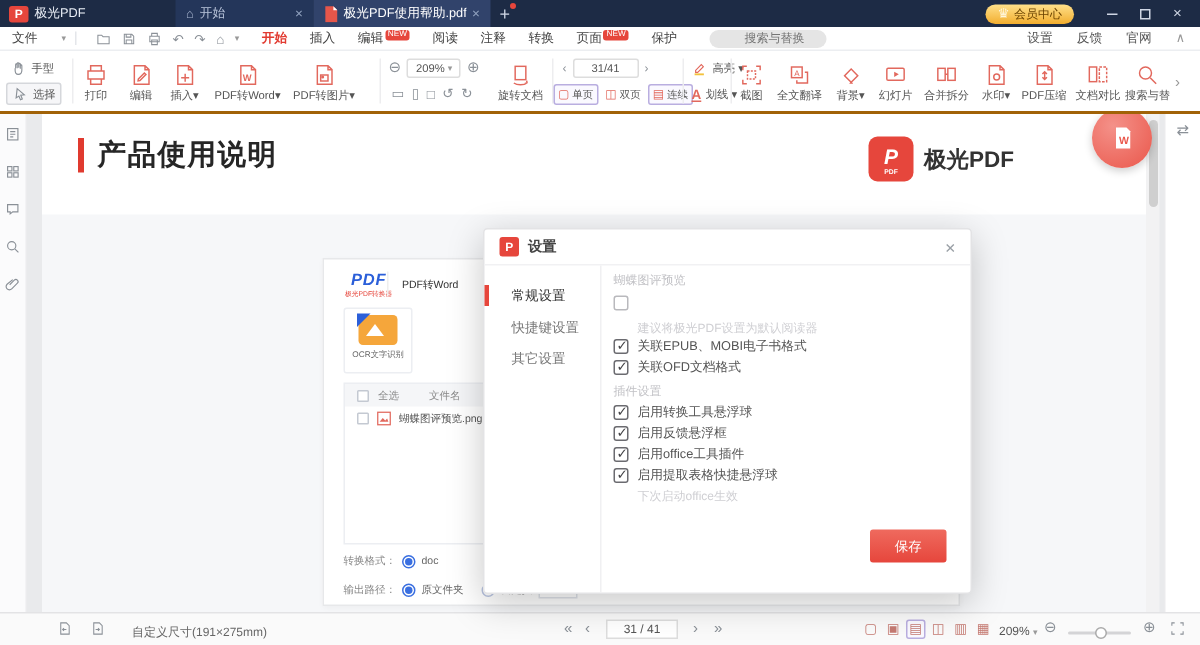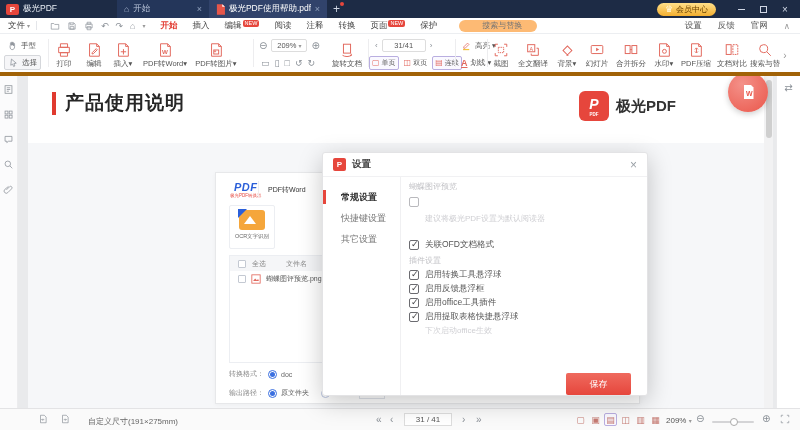--- a/index.html
+++ b/index.html
@@ -16,32 +16,32 @@
 .newtab{color:#cfd6e4;font-size:12px;margin-left:6px;position:relative;line-height:10px}
 .newtab i{position:absolute;right:-4px;top:-2px;width:4px;height:4px;border-radius:50%;background:#e6463c}
 .member{margin-left:auto;height:13px;padding:0 8px;border-radius:7px;background:linear-gradient(#ffe08a,#f2ae2f);color:#6b4300;font-size:8px;display:flex;align-items:center;gap:3px}
 .member .crown{color:#fff7dd;font-size:9px}
 .winbtns{display:flex;align-items:center;margin:0 4px 0 14px;gap:0}
 .wbtn{width:22px;height:18px;display:flex;align-items:center;justify-content:center;color:#cfd6e4;font-size:10px}
 .wbtn .minbar{width:7px;height:1px;background:#cfd6e4}
 .wbtn .maxbox{width:7px;height:7px;border:1px solid #cfd6e4}
 
 .menubar{position:absolute;left:0;top:18px;width:800px;height:16px;background:#fff;border-bottom:1px solid #eceef1;display:flex;align-items:center;font-size:8.5px;color:#444}
-.mfile{margin-left:8px;display:flex;gap:2px;align-items:center}
+.mfile{margin-left:8px;display:flex;gap:16px;align-items:center}
 .mi{color:#8a9097;margin-left:7px;font-size:9px;line-height:10px}
 .msep{width:1px;height:9px;background:#e4e6ea;margin:0 6px}
 .mitem{margin-left:15px;position:relative;white-space:nowrap}
 .mitem.active{color:#e23b31;font-weight:bold}
 .mitem.active::after{content:"";position:absolute;left:2px;right:2px;bottom:-4px;height:2px;background:#e23b31}
 .badge{display:inline-block;background:#e6463c;color:#fff;font-size:5.5px;border-radius:2px;padding:0 2px;margin-left:1px;vertical-align:top;line-height:7px}
-.msearch{margin-left:22px;width:78px;height:12px;background:#fdba74;border:none;border-radius:6px;display:flex;align-items:center;gap:17px;padding:0 6px;color:#a7adb5}
+.msearch{margin-left:22px;width:78px;height:12px;background:#e5e5e5;border:none;border-radius:6px;display:flex;align-items:center;gap:17px;padding:0 6px;color:#a7adb5}
 .msearch input{border:none;background:transparent;width:58px;font-size:8px;outline:none;color:#666}
 .mright{margin-left:auto;display:flex;gap:16px;margin-right:10px;color:#555;align-items:center}
 
-.toolbar{position:absolute;left:0;top:34px;width:800px;height:42px;background:#fff;border-bottom:4px solid #a16207}
+.toolbar{position:absolute;left:0;top:34px;width:800px;height:42px;background:#fff;border-bottom:2px solid #a16207}
 .vsep{position:absolute;top:5px;bottom:5px;width:1px;background:#ededef}
 .sm{position:absolute;display:flex;align-items:center;gap:3px;font-size:7.5px;color:#555;height:15px;padding:0 3px;white-space:nowrap}
 .sm.sel{border:1px solid #d5d7db;background:#f6f6f8;border-radius:2px}
 .tb{position:absolute;top:2px;height:38px;display:flex;flex-direction:column;align-items:center;justify-content:center;gap:1px}
 .tb .lb{font-size:7.5px;color:#555;white-space:nowrap}
 svg.ig{stroke:#e2685d;fill:none;stroke-width:1.1;width:16px;height:16px}
 svg.igs{stroke:#e2685d;fill:none;stroke-width:1.1;width:11px;height:11px}
 svg.igg{stroke:#8a9097;fill:none;stroke-width:1.1;width:11px;height:11px}
 svg.igm{stroke:#8a9097;fill:none;stroke-width:1.1;width:10px;height:10px}
 .car{font-size:6px;color:#999}
@@ -90,30 +90,30 @@
 .rightstrip{position:absolute;left:758px;top:0;width:24px;height:332px;background:#fff;border-left:1px solid #ebebed;text-align:center;padding-top:6px;color:#8a9097;font-size:10px}
 .fball{position:absolute;left:710px;top:-4px;width:40px;height:40px;border-radius:50%;background:radial-gradient(circle at 35% 30%,#f49189,#ea574b);box-shadow:0 2px 6px rgba(0,0,0,.2);display:flex;align-items:center;justify-content:center}
 
 .dialog{position:absolute;left:322px;top:152px;width:326px;height:244px;background:#fff;border:1px solid #e3e3e5;border-radius:3px;box-shadow:0 6px 24px rgba(0,0,0,.22);z-index:50}
 .dhead{height:24px;display:flex;align-items:center;padding:0 10px;border-bottom:1px solid #f1f1f3}
 .dlogo{width:13px;height:13px;background:#e6463c;border-radius:2px;color:#fff;font-size:8px;font-weight:bold;display:flex;align-items:center;justify-content:center}
 .dtitle2{margin-left:6px;font-size:9.5px;font-weight:bold;color:#444}
 .dclose{margin-left:auto;color:#9aa0a6;font-size:12px;line-height:10px}
 .dnav{position:absolute;left:0;top:24px;width:78px;bottom:0;border-right:1px solid #f0f0f2;padding-top:10px}
 .dnav-item{position:relative;height:21px;display:flex;align-items:center;padding-left:18px;font-size:9px;color:#777}
-.dnav-item.active{color:#333;font-weight:bold}
+.dnav-item.active{color:#333;font-weight:normal}
 .dnav-item.active .dbar{position:absolute;left:0;top:3px;width:3px;height:14px;background:#e6463c}
 .dcontent{position:absolute;left:78px;top:24px;right:0;bottom:0}
 .drow{position:absolute;left:8px;display:flex;align-items:center;gap:6px;font-size:8.5px;color:#555;white-space:nowrap}
 .dsec{position:absolute;left:8px;font-size:8px;color:#c2c2c6;white-space:nowrap}
 .dhint{position:absolute;left:24px;font-size:8px;color:#cfcfd3;white-space:nowrap}
 .ck{width:10px;height:10px;border:1px solid #b9b9bd;border-radius:2px;background:#fff;position:relative;flex:0 0 auto}
 .ck.on{border-color:#6b6b70}
 .ck.on::after{content:"✓";position:absolute;left:1px;top:-2.5px;font-size:9px;color:#454548;font-weight:bold}
-.savebtn{position:absolute;right:16px;bottom:0;width:65px;height:22px;background:linear-gradient(#ef6a5e,#e6463c);border:none;border-radius:2px;color:#fff;font-size:9px}
+.savebtn{position:absolute;right:16px;bottom:20px;width:51px;height:22px;background:linear-gradient(#ef6a5e,#e6463c);border:none;border-radius:2px;color:#fff;font-size:9px}
 
 .statusbar{position:absolute;left:0;top:408px;width:800px;height:22px;background:#fafafa;border-top:1px solid #e3e3e5;font-size:8px;color:#666}
 .sbi{position:absolute;top:5px}
 .pginput{position:absolute;left:404px;top:4px;width:48px;height:13px;border:1px solid #ddd;background:#fff;text-align:center;font-size:8px;color:#555}
 .navg{color:#8a9097;font-size:10px;line-height:12px}
 .viewic{position:absolute;top:4px;width:13px;height:13px;display:flex;align-items:center;justify-content:center;color:#c57a72;font-size:9px;border:1px solid transparent}
 .viewic.sel{border-color:#b9aee0;border-radius:2px;background:#faf9ff}
 .slidertrack{position:absolute;left:712px;top:12px;width:42px;height:2px;background:#d4d4d6;border-radius:1px}
 .sliderknob{position:absolute;left:18px;top:-3px;width:8px;height:8px;border-radius:50%;background:#fff;border:1px solid #aaa}
 </style>
@@ -489,20 +489,24 @@
       <div class="dnav-item">
           <span>其它设置</span>
         </div>
     </div>
     <div class="dcontent">
       <div class="dsec" style="top:4px">蝴蝶图评预览</div>
       <div class="drow" style="top:20px">
         <span class="ck"></span>
       </div>
       <div class="dhint" style="top:36px">建议将极光PDF设置为默认阅读器</div>
+      <div class="drow" style="top:48px">
+        <span class="ck on"></span>
+        <span>关联EPUB、MOBI电子书格式</span>
+      </div>
       <div class="drow" style="top:62px">
         <span class="ck on"></span>
         <span>关联OFD文档格式</span>
       </div>
       <div class="dsec" style="top:78px">插件设置</div>
       <div class="drow" style="top:92px">
         <span class="ck on"></span>
         <span>启用转换工具悬浮球</span>
       </div>
       <div class="drow" style="top:106px">

